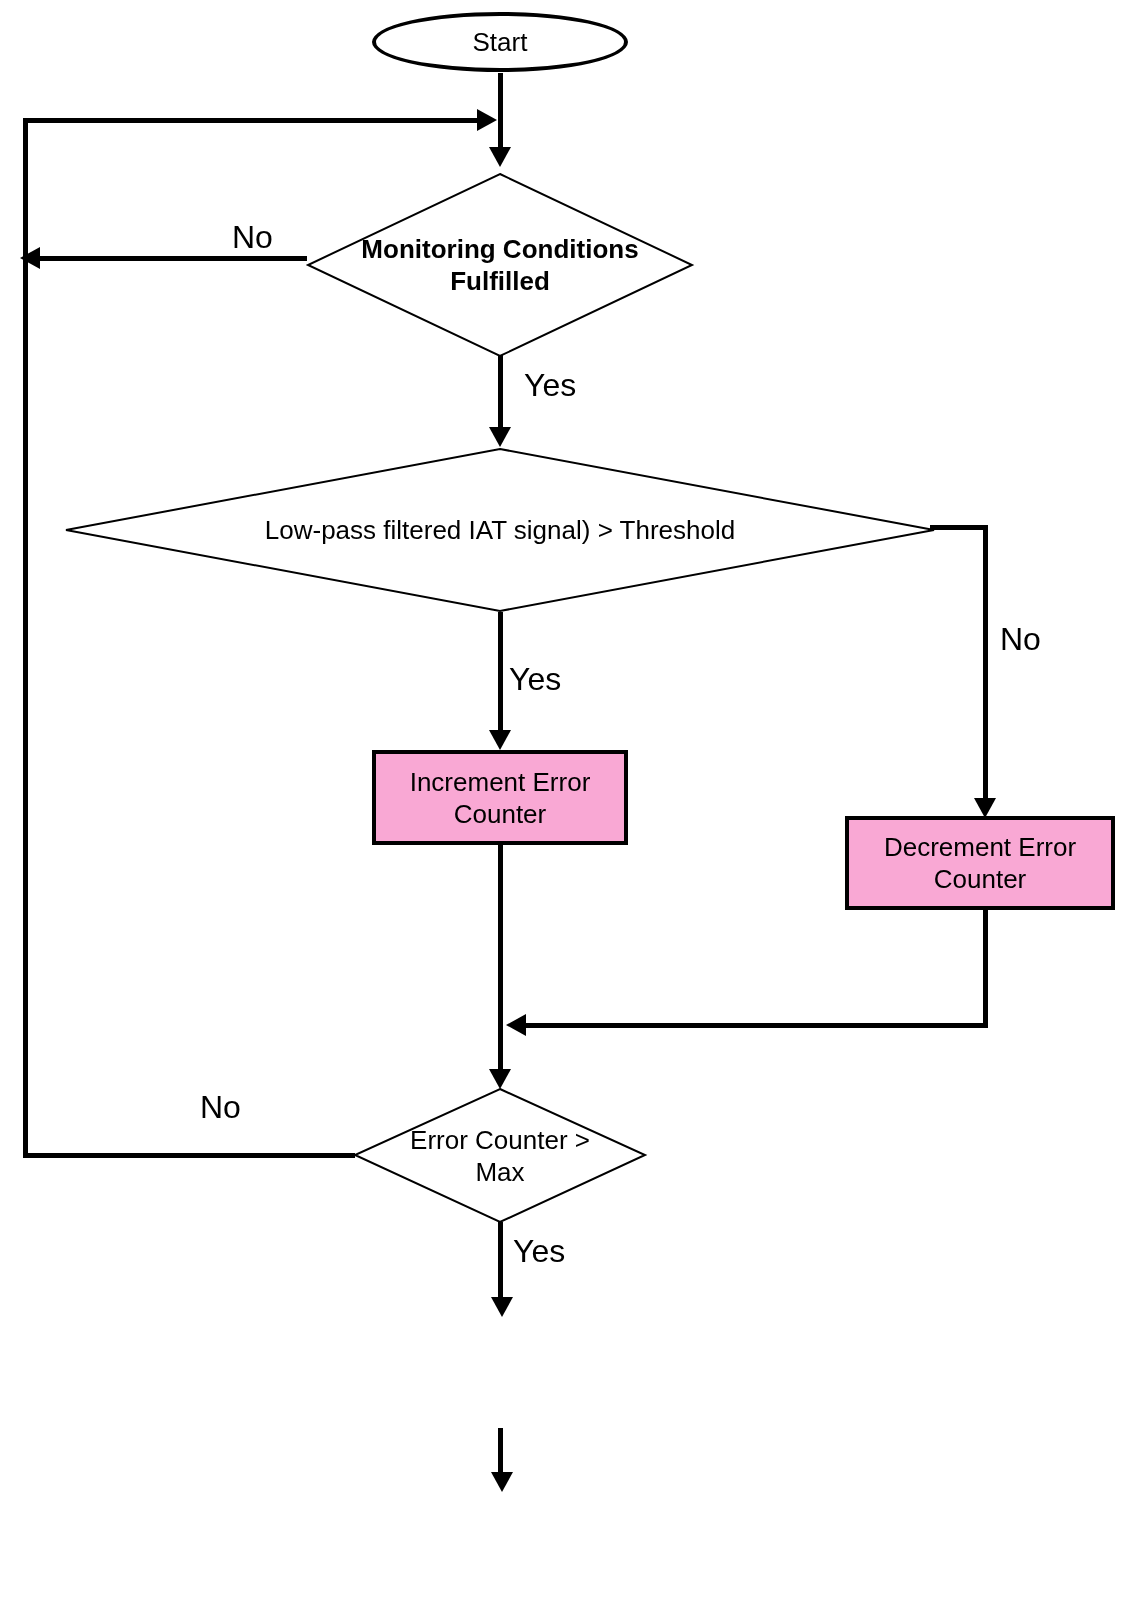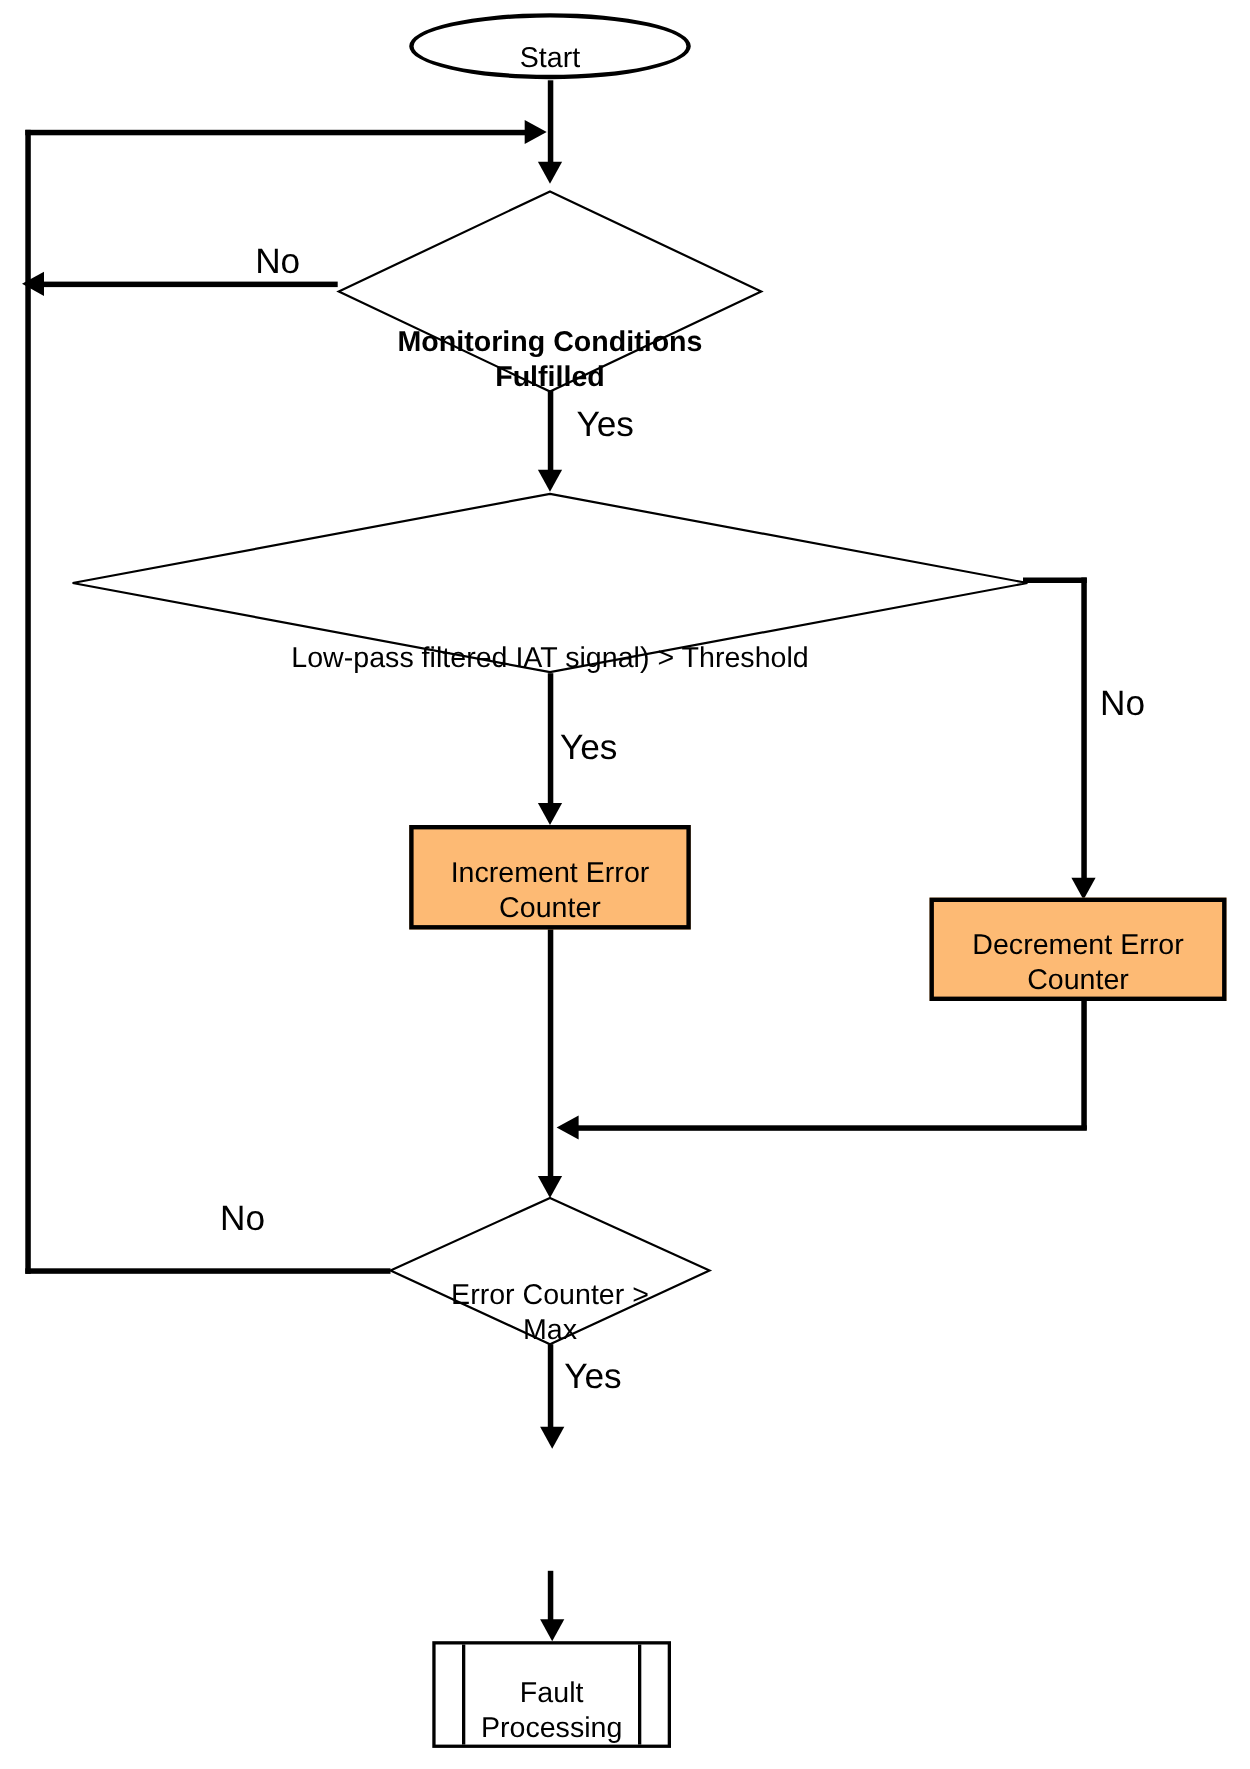--- a/index.html
+++ b/index.html
@@ -6,25 +6,25 @@
   .canvas{
     position:relative;width:1136px;height:1608px;background:#ffffff;
     font-family:"Liberation Sans",sans-serif;color:#000;overflow:hidden;
   }
   .ln{position:absolute;background:#000;}
   .ah{position:absolute;width:0;height:0;border-style:solid;}
   .ah-down{border-width:20px 11px 0 11px;border-color:#000 transparent transparent transparent;}
   .ah-left{border-width:11px 20px 11px 0;border-color:transparent #000 transparent transparent;}
   .ah-right{border-width:11px 0 11px 20px;border-color:transparent transparent transparent #000;}
   .node{
-    position:absolute;display:flex;flex-direction:column;align-items:center;justify-content:flex-end;
+    position:absolute;display:flex;flex-direction:column;align-items:center;justify-content:center;
     text-align:center;font-size:26px;line-height:32px;box-sizing:border-box;
   }
   .terminator{border:4px solid #000;border-radius:50%;background:#fff;}
-  .process{border:4px solid #000;background:#fdba74;}
+  .process{border:4px solid #000;background:#f9a8d4;}
   .predef{border:3px solid #000;background:#fff;}
   .inner-bar{position:absolute;top:0;bottom:0;width:3px;background:#000;}
   .diamond{background:transparent;}
   .diamond svg{position:absolute;left:0;top:0;width:100%;height:100%;}
   .dtxt{position:relative;z-index:1;}
   .elabel{position:absolute;font-size:32px;line-height:30px;white-space:nowrap;}
 </style>
 </head>
 <body>
 
@@ -97,28 +97,20 @@
     <svg viewBox="0 0 296 137">
       <polygon points="148,2 293,68 148,135 3,68" fill="#ffffff" stroke="#000000" stroke-width="2"></polygon>
     </svg>
     <div class="dtxt">
       <div>Error Counter &gt;</div>
       <div>Max</div>
     </div>
   </div>
 
 
-  <div class="node predef" style="left:393px;top:1492px;width:217px;height:97px;">
-    <div class="inner-bar" style="left:24px;"></div>
-    <div class="inner-bar" style="right:24px;"></div>
-    <div>
-      <div>Fault</div>
-      <div>Processing</div>
-    </div>
-  </div>
 
   <div class="elabel" style="left:232px;top:222px;">No</div>
   <div class="elabel" style="left:524px;top:370px;">Yes</div>
   <div class="elabel" style="left:509px;top:664px;">Yes</div>
   <div class="elabel" style="left:1000px;top:624px;">No</div>
   <div class="elabel" style="left:200px;top:1092px;">No</div>
   <div class="elabel" style="left:513px;top:1236px;">Yes</div>
 
 </div>
 

